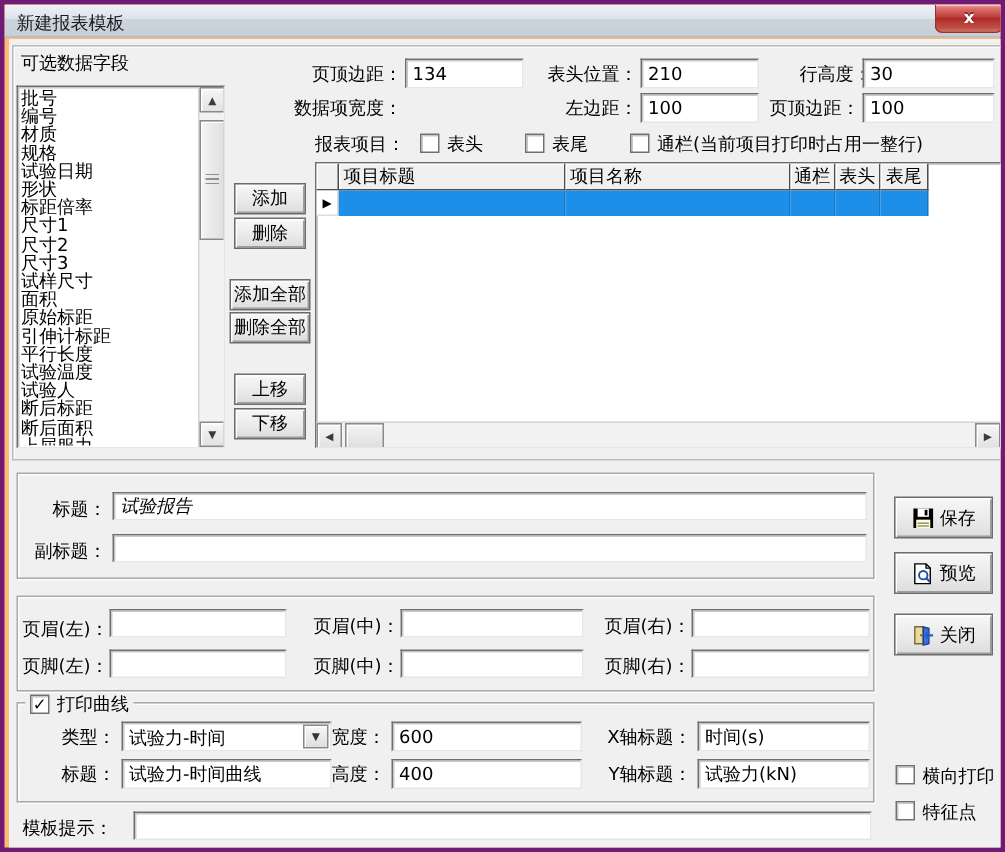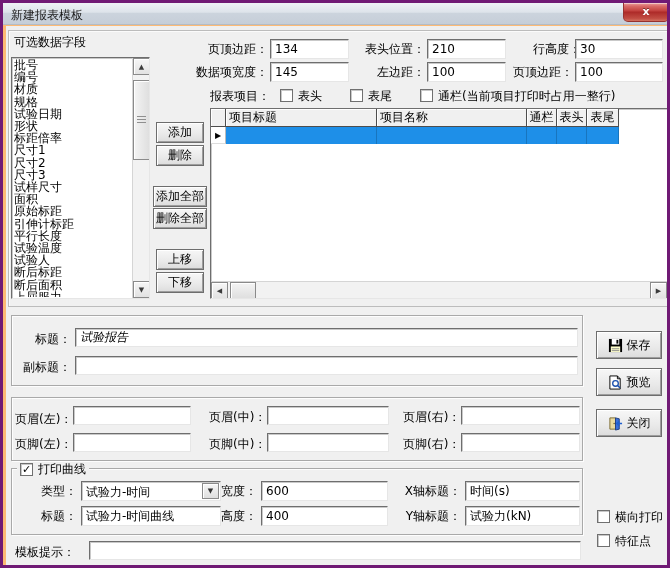--- a/index.html
+++ b/index.html
@@ -184,21 +184,20 @@
   <button class="btn" style="left:153px; top:269px; width:48px; height:21px;">下移</button>
 
   <span class="lbl r" style="left:193px; top:39px; width:72px;">页顶边距：</span>
   <input class="tb" style="left: 267px; top: 36px; width: 79px;" value="134">
   <span class="lbl r" style="left:352px; top:39px; width:70px;">表头位置：</span>
   <input class="tb" style="left: 424px; top: 36px; width: 79px;" value="210">
   <span class="lbl r" style="left:508px; top:39px; width:70px;">行高度：</span>
   <input class="tb" style="left: 572px; top: 36px; width: 88px;" value="30">
 
   <span class="lbl r" style="left:181px; top:62px; width:84px;">数据项宽度：</span>
-  <input class="tb" style="left: 267px; top: 59px; width: 79px;" value="145">
   <span class="lbl r" style="left:352px; top:62px; width:70px;">左边距：</span>
   <input class="tb" style="left: 424px; top: 59px; width: 79px;" value="100">
   <span class="lbl r" style="left:500px; top:62px; width:70px;">页顶边距：</span>
   <input class="tb" style="left: 572px; top: 59px; width: 88px;" value="100">
 
   <span class="lbl" style="left:207px; top:86px;">报表项目：</span>
   <span class="cb" style="left:277px; top:86px;"></span>
   <span class="lbl" style="left:295px; top:86px;">表头</span>
   <span class="cb" style="left:347px; top:86px;"></span>
   <span class="lbl" style="left:365px; top:86px;">表尾</span>

